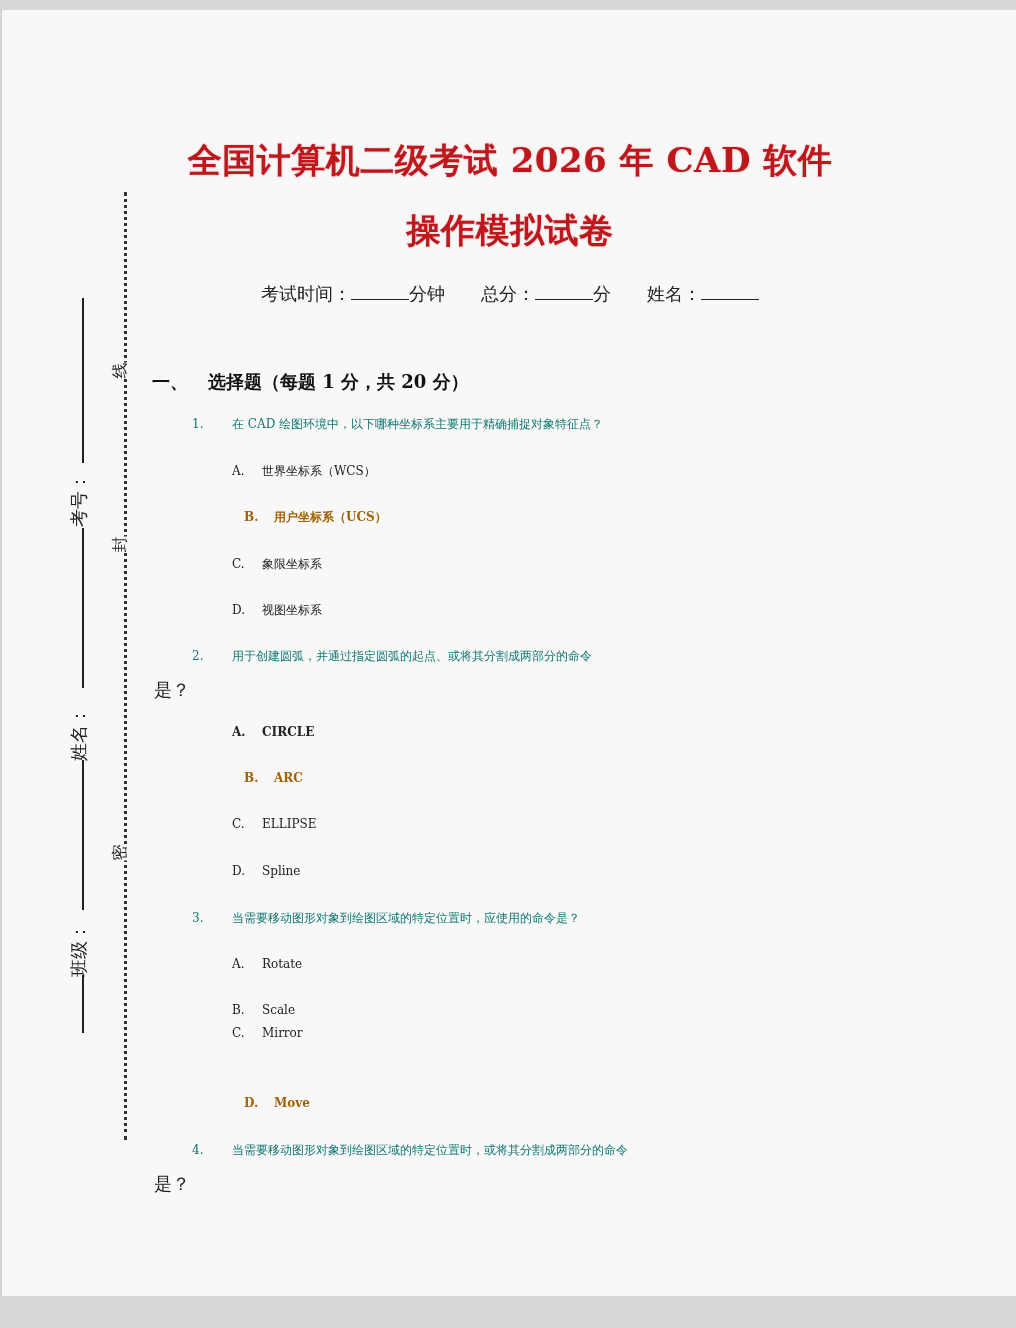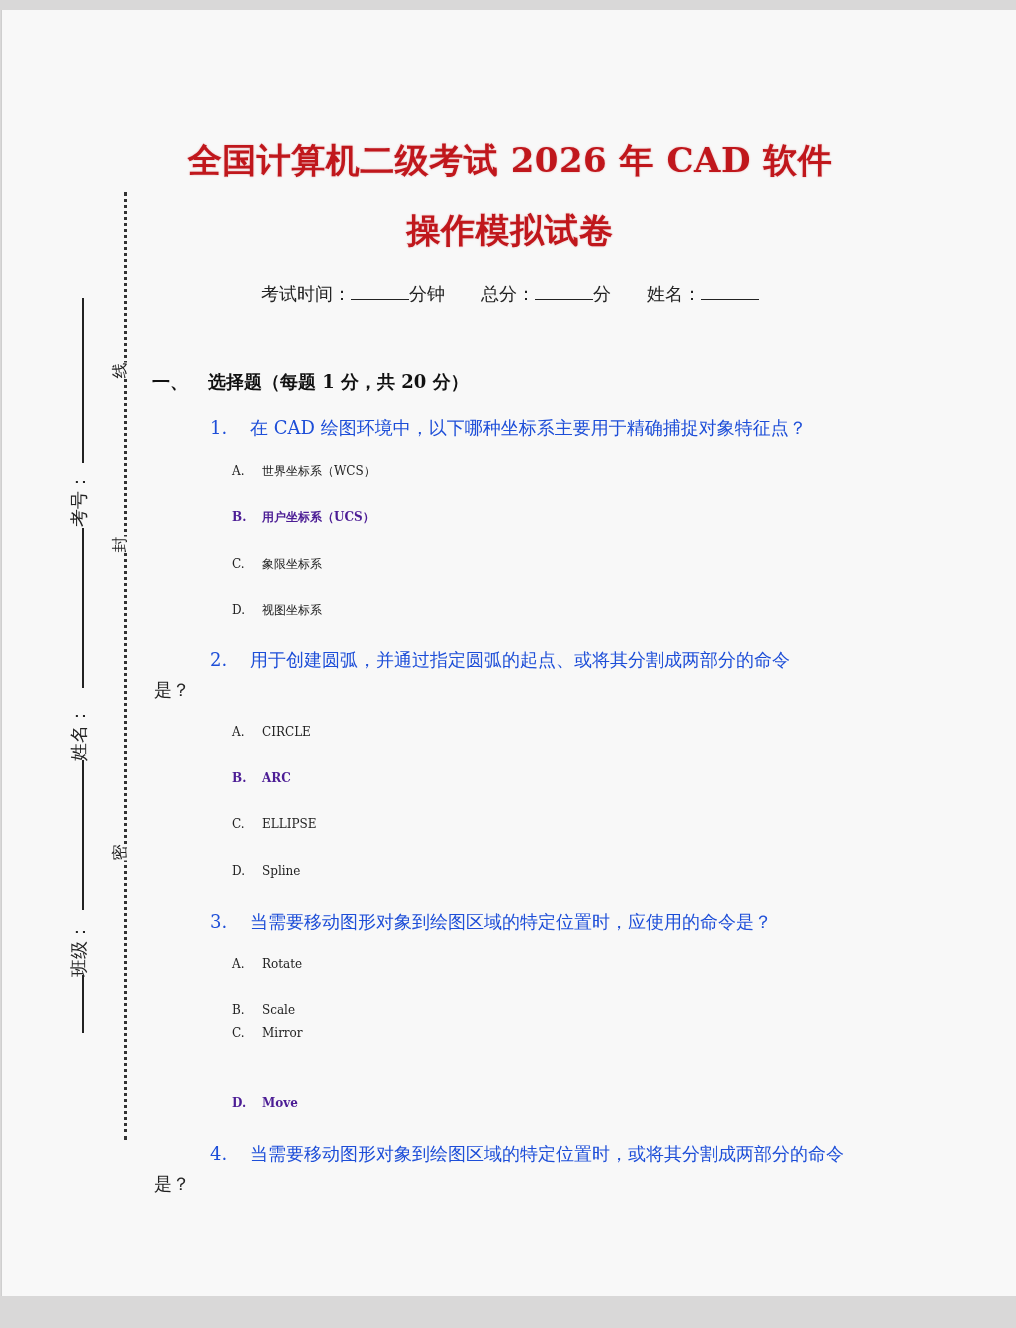--- a/index.html
+++ b/index.html
@@ -39,26 +39,26 @@
   .vmark {
     position: absolute; left: 110px; font-size: 16px; color: #222;
     transform: rotate(-90deg); background: #f8f8f8;
     font-family: "DejaVu Sans", "Liberation Sans", sans-serif;
   }
 
   .section {
     position: absolute; left: 150px; top: 360px; font-size: 18px; font-weight: bold; color: #111;
   }
   .section .num { margin-right: 20px; }
-  .q { position: absolute; left: 208px; font-size: 18px; color: #1d4ed8; width: 680px; }
+  .q { position: absolute; left: 190px; font-size: 12px; color: #0f766e; width: 680px; }
   .q .n { display: inline-block; width: 40px; }
   .q2 { position: absolute; left: 152px; font-size: 18px; color: #222; }
   .opt { position: absolute; left: 230px; font-size: 12px; color: #222; }
   .opt .l { display: inline-block; width: 30px; }
-  .opt.correct { color: #4c1d95; font-weight: bold; }
+  .opt.correct { color: #a16207; font-weight: bold; margin-left: 12px; }
 </style>
 </head>
 <body>
 
 <div class="page">
   <div class="title t1">全国计算机二级考试 2026 年 CAD 软件</div>
   <div class="title t2">操作模拟试卷</div>
 
   <div class="meta"><span><b style="font-weight:normal">考试时间：</b><i class="blank"></i><b style="font-weight:normal">分钟</b></span><span><b style="font-weight:normal">总分：</b><i class="blank"></i><b style="font-weight:normal">分</b></span><span><b style="font-weight:normal">姓名：</b><i class="blank"></i></span></div>
 
@@ -78,21 +78,21 @@
   <div class="section"><span class="num">一、</span><span>选择题（每题 1 分，共 20 分）</span></div>
 
   <div class="q" style="top:406px;"><span class="n">1.</span><span>在 CAD 绘图环境中，以下哪种坐标系主要用于精确捕捉对象特征点？</span></div>
   <div class="opt" style="top:453px;"><span class="l">A.</span><span>世界坐标系（WCS）</span></div>
   <div class="opt correct" style="top:499px;"><span class="l">B.</span><span>用户坐标系（UCS）</span></div>
   <div class="opt" style="top:546px;"><span class="l">C.</span><span>象限坐标系</span></div>
   <div class="opt" style="top:592px;"><span class="l">D.</span><span>视图坐标系</span></div>
 
   <div class="q" style="top:638px;"><span class="n">2.</span><span>用于创建圆弧，并通过指定圆弧的起点、或将其分割成两部分的命令</span></div>
   <div class="q2" style="top:668px;">是？</div>
-  <div class="opt" style="top:715px;"><span class="l">A.</span><span>CIRCLE</span></div>
+  <div class="opt" style="top:715px;font-weight:bold;"><span class="l">A.</span><span>CIRCLE</span></div>
   <div class="opt correct" style="top:761px;"><span class="l">B.</span><span>ARC</span></div>
   <div class="opt" style="top:807px;"><span class="l">C.</span><span>ELLIPSE</span></div>
   <div class="opt" style="top:854px;"><span class="l">D.</span><span>Spline</span></div>
 
   <div class="q" style="top:900px;"><span class="n">3.</span><span>当需要移动图形对象到绘图区域的特定位置时，应使用的命令是？</span></div>
   <div class="opt" style="top:947px;"><span class="l">A.</span><span>Rotate</span></div>
   <div class="opt" style="top:993px;"><span class="l">B.</span><span>Scale</span></div>
   <div class="opt" style="top:1016px;"><span class="l">C.</span><span>Mirror</span></div>
   <div class="opt correct" style="top:1086px;"><span class="l">D.</span><span>Move</span></div>
 

